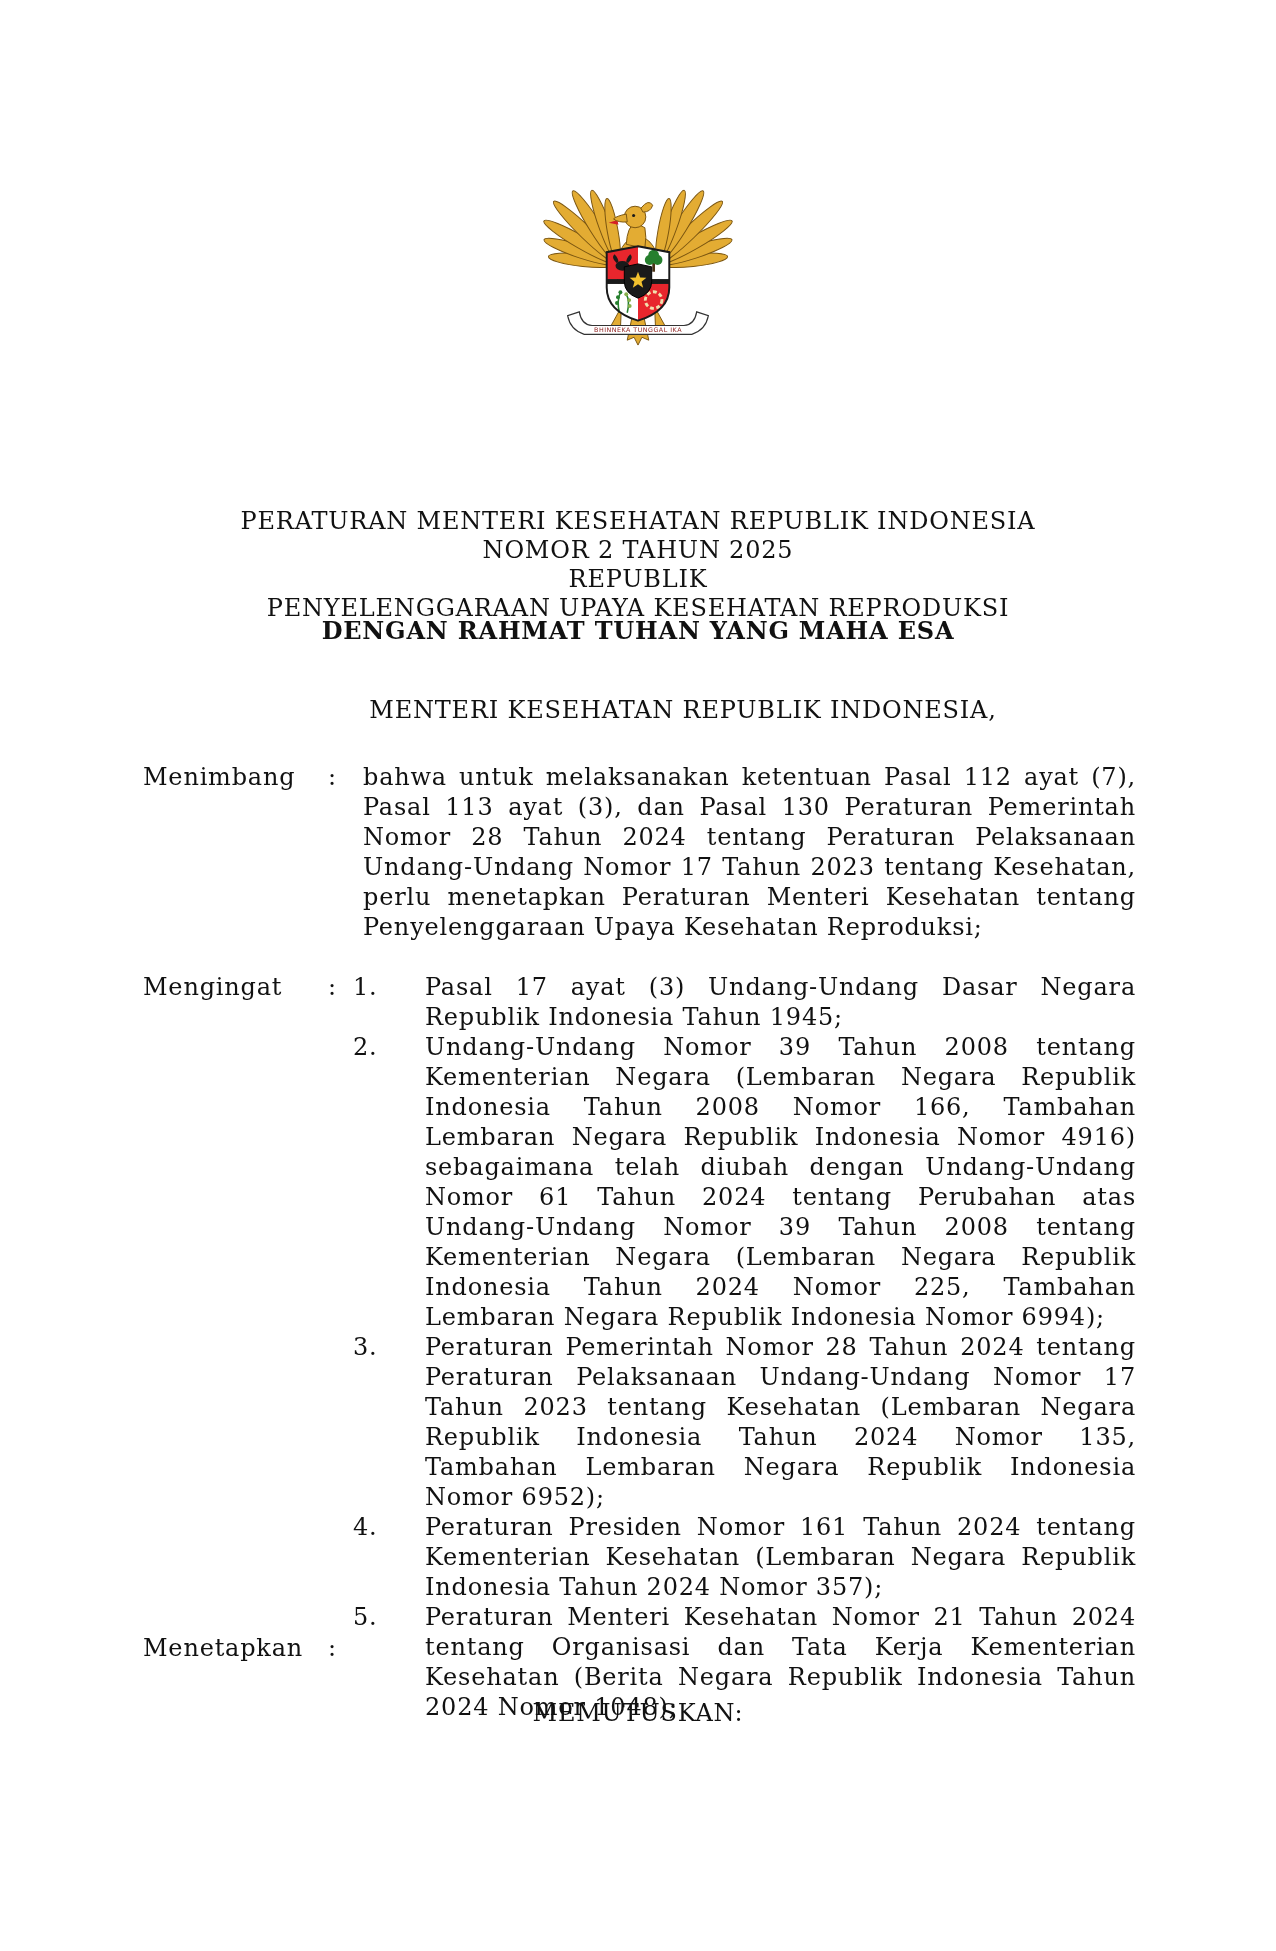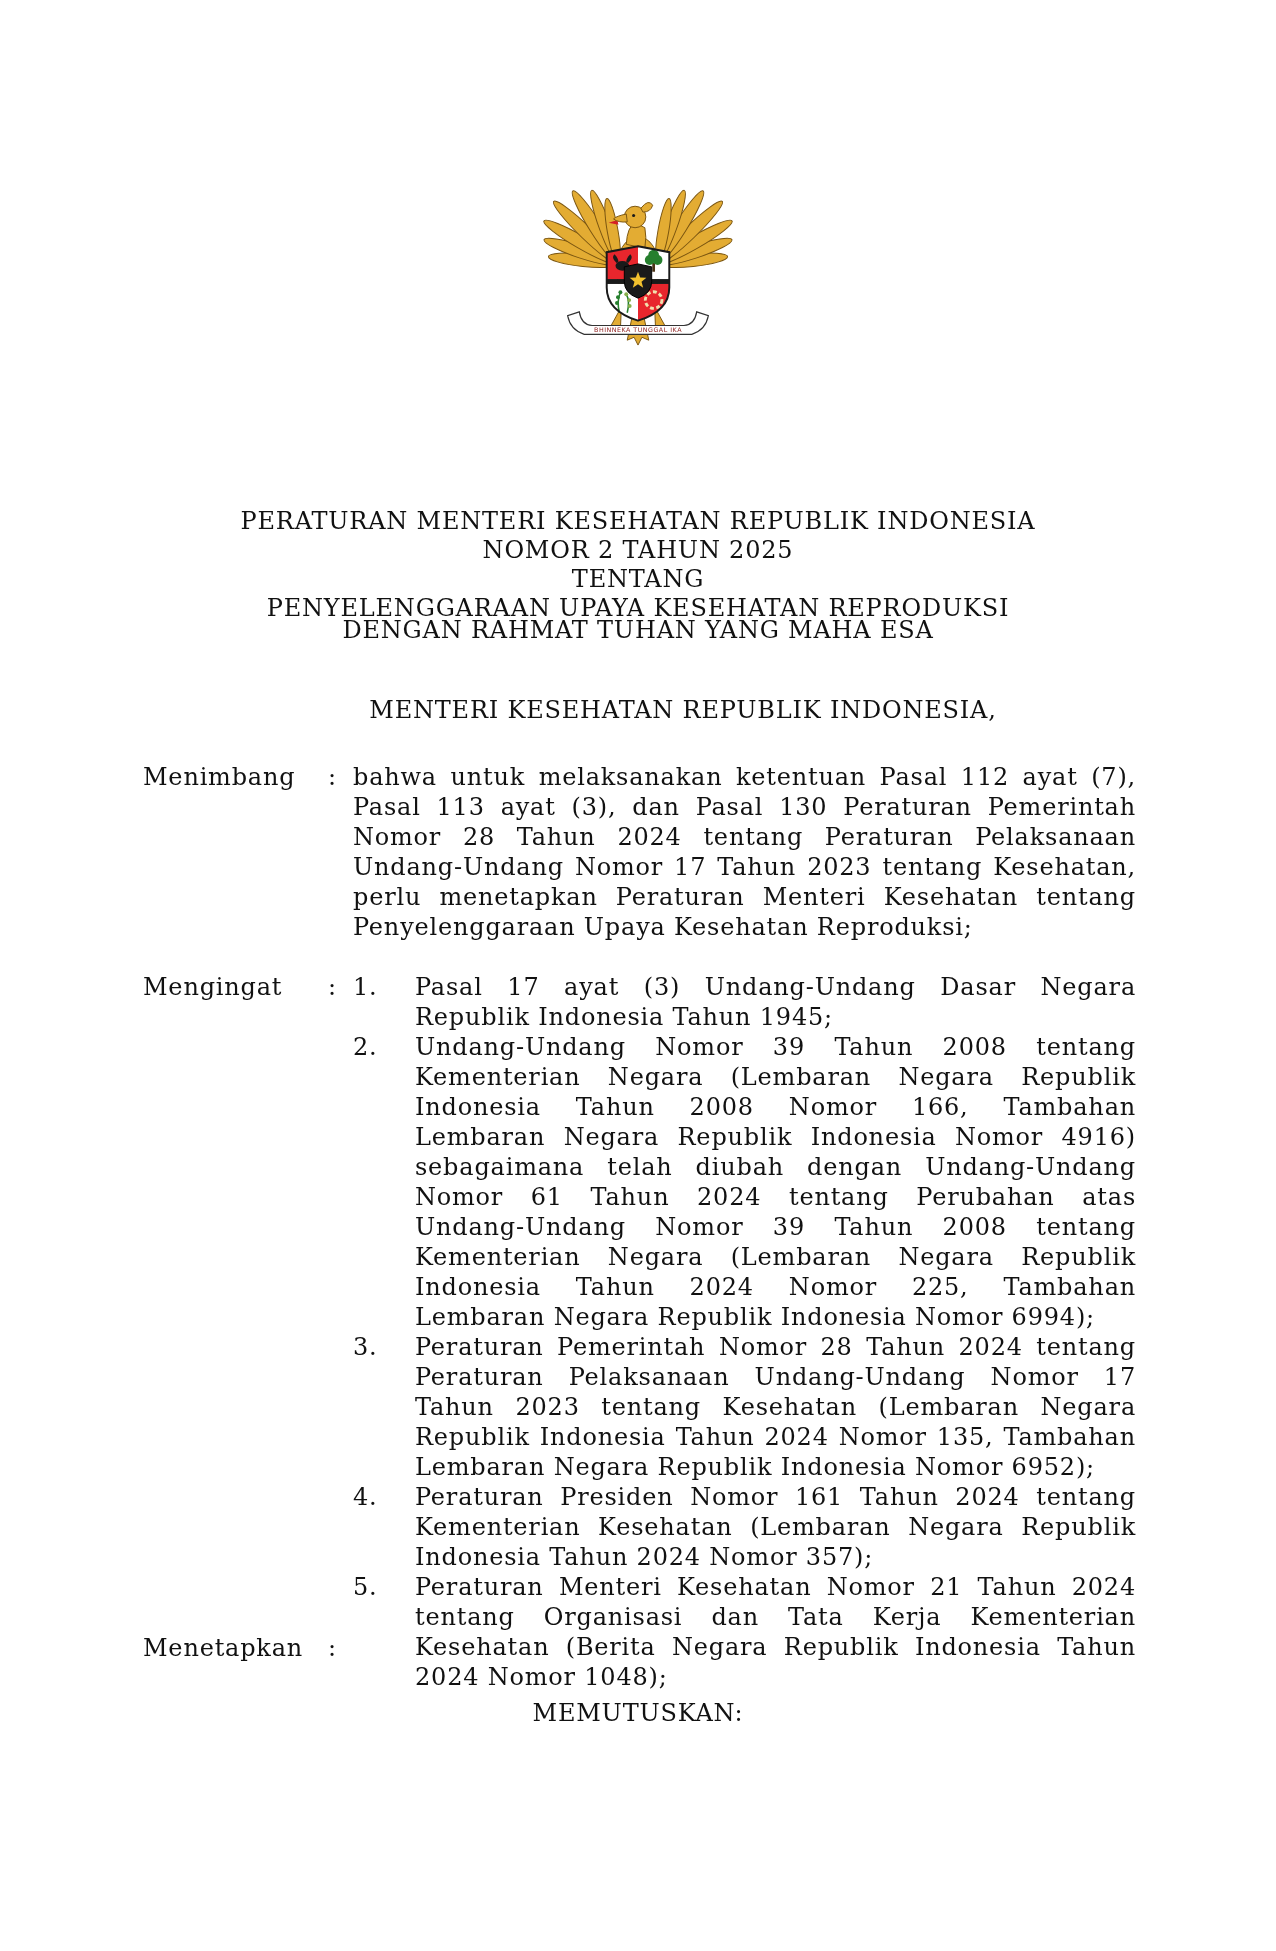--- a/index.html
+++ b/index.html
@@ -18,33 +18,33 @@
     transform:translateX(-50%);
     width:196px; height:176px;
   }
   .center-line {
     position:absolute; left:0; width:100%;
     text-align:center; line-height:29px;
     white-space:nowrap;
   }
   .title-block { position:absolute; top:471px; left:0; width:100%; text-align:center; line-height:29px;margin-top:36px; }
   .title-block div { white-space:nowrap; }
-  .invocation { top:616px; }
+  .invocation { top:616px;font-weight:bold; }
   .authority  { top:696px;padding-left:45px; }
   .clause {
     position:absolute; left:143px; width:993px;
     display:grid; grid-template-columns:185px 25px 1fr;
     line-height:30px;
   }
   .menimbang  { top:762px; }
   .mengingat  { top:972px; }
   .menetapkan { top:1633px; }
   .clause-label { text-align:left; }
   .clause-colon { text-align:left; }
-  .justify { text-align:justify; text-justify:inter-word; }
+  .justify { text-align:justify; text-justify:inter-word;margin-left:10px; }
   .list-row { display:grid; grid-template-columns:62px 1fr; }
   .memutuskan {
     position:absolute; top:1698px; left:0; width:100%;
     text-align:center; line-height:30px;
   }
 </style>
 </head>
 <body>
 
 <div class="page">
@@ -120,21 +120,21 @@
       </g>
 
       <path d="M28,147 Q31,162 45,166 L155,166 Q169,162 172,147 L160,143 Q158,156 147,157 L53,157 Q42,156 40,143 Z" fill="#FFFFFF" stroke="#333333" stroke-width="1.2"></path>
       <text x="100" y="164" font-size="6.5" text-anchor="middle" fill="#8B1A1A" font-family="DejaVu Sans, sans-serif" letter-spacing="0.5">BHINNEKA TUNGGAL IKA</text>
     </svg>
   </div>
 
   <div class="title-block">
     <div>PERATURAN MENTERI KESEHATAN REPUBLIK INDONESIA</div>
     <div>NOMOR 2 TAHUN 2025</div>
-    <div>TENTANG</div>
+    <div>REPUBLIK</div>
     <div>PENYELENGGARAAN UPAYA KESEHATAN REPRODUKSI</div>
   </div>
 
   <div class="center-line invocation">DENGAN RAHMAT TUHAN YANG MAHA ESA</div>
   <div class="center-line authority">MENTERI KESEHATAN REPUBLIK INDONESIA,</div>
 
   <div class="clause menimbang">
     <div class="clause-label">Menimbang</div>
     <div class="clause-colon">:</div>
     <div class="clause-body justify">bahwa untuk melaksanakan ketentuan Pasal 112 ayat (7), Pasal 113 ayat (3), dan Pasal 130 Peraturan Pemerintah Nomor 28 Tahun 2024 tentang Peraturan Pelaksanaan Undang-Undang Nomor 17 Tahun 2023 tentang Kesehatan, perlu menetapkan Peraturan Menteri Kesehatan tentang Penyelenggaraan Upaya Kesehatan Reproduksi;</div>

